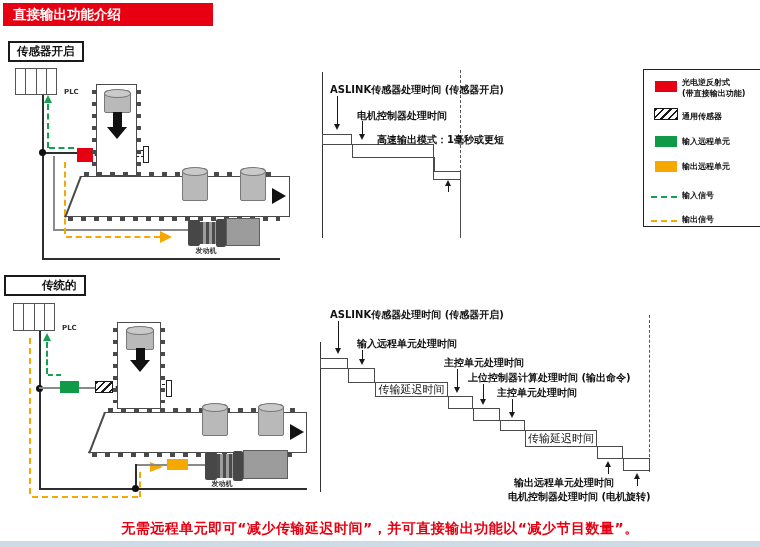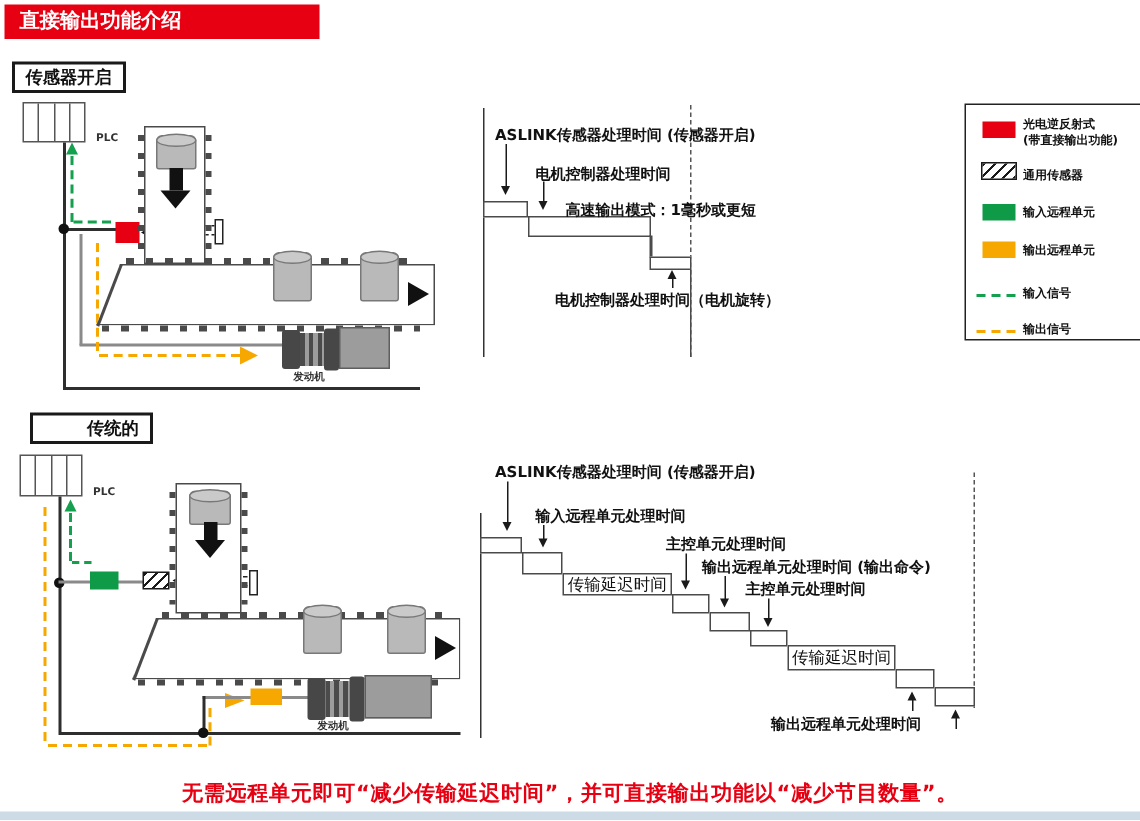--- a/index.html
+++ b/index.html
@@ -68,21 +68,21 @@
             font-size:14px;font-weight:bold;letter-spacing:.5px;}
   .footbar{position:absolute;left:0;top:541px;width:760px;height:6px;background:#cddbe6;}
 </style>
 </head>
 <body>
 
 <div id="stage">
 
   <div class="banner">直接输出功能介绍</div>
   <div class="secbox" style="left:8px;top:41px;">传感器开启</div>
-  <div class="secbox" style="left:20px;top:275px;padding-left:36px;">传统的</div>
+  <div class="secbox" style="left:4px;top:275px;padding-left:36px;">传统的</div>
 
   <div class="plc" style="left:15px;top:68px;width:42px;height:27px;">
     <i></i>
       <i></i>
       <i></i>
       <i></i>
   </div>
   <div class="lbl f7" style="left:64px;top:88px;">PLC</div>
 
   <div class="vl blk" style="left:42px;top:95px;height:163px;"></div>
@@ -132,21 +132,20 @@
   <div class="vl" style="left:433px;top:157px;height:15px;background:#4a4a4a;"></div>
   <div class="step" style="left:433px;top:171px;width:28px;height:9px;"></div>
   <div class="vl" style="left:459.5px;top:180px;height:58px;background:#4a4a4a;"></div>
 
   <div class="lbl f10" style="left:330px;top:83px;">ASLINK传感器处理时间 (传感器开启)</div>
   <div class="arrdn" style="left:337px;top:96px;height:31px;"></div>
   <div class="lbl f10" style="left:357px;top:109px;">电机控制器处理时间</div>
   <div class="lbl f10" style="left:377px;top:133px;">高速输出模式：1毫秒或更短</div>
   <div class="arrdn" style="left:362px;top:121px;height:16px;"></div>
   <div class="arrup" style="left:448px;top:183px;height:9px;"></div>
-  <div class="lbl f10" style="left:370px;top:193px;">电机控制器处理时间（电机旋转）</div>
 
   <div class="legend">
     <div class="sw" style="top:11px;background:#e60012;"></div>
     <div class="leg-txt" style="top:7px;">光电逆反射式</div>
     <div class="leg-txt" style="top:18px;">(带直接输出功能)</div>
     <div class="hatch" style="left:10px;top:38px;width:24px;height:12px;"></div>
     <div class="leg-txt" style="top:41px;">通用传感器</div>
     <div class="sw" style="top:66px;background:#0f9a48;"></div>
     <div class="leg-txt" style="top:66px;">输入远程单元</div>
     <div class="sw" style="top:91px;background:#f6a800;"></div>
@@ -220,24 +219,25 @@
   <div class="step steplbl" style="left:525px;top:430px;width:72px;height:17px;">传输延迟时间</div>
   <div class="step" style="left:597px;top:446px;width:26px;height:13px;"></div>
   <div class="step" style="left:623px;top:458px;width:27px;height:13px;"></div>
 
   <div class="lbl f10" style="left:330px;top:308px;">ASLINK传感器处理时间 (传感器开启)</div>
   <div class="arrdn" style="left:338px;top:321px;height:30px;"></div>
   <div class="lbl f10" style="left:357px;top:337px;">输入远程单元处理时间</div>
   <div class="arrdn" style="left:362px;top:350px;height:12px;"></div>
   <div class="lbl f10" style="left:444px;top:356px;">主控单元处理时间</div>
   <div class="arrdn" style="left:457px;top:369px;height:21px;"></div>
-  <div class="lbl f10" style="left:468px;top:371px;">输出远程单元处理时间 (输出命令)</div>
+  <div class="lbl f10" style="left:468px;top:371px;">上位控制器计算处理时间 (输出命令)</div>
   <div class="arrdn" style="left:483px;top:384px;height:18px;"></div>
   <div class="lbl f10" style="left:497px;top:386px;">主控单元处理时间</div>
   <div class="arrdn" style="left:512px;top:399px;height:16px;"></div>
   <div class="arrup" style="left:608px;top:464px;height:10px;"></div>
   <div class="lbl f10" style="left:514px;top:476px;">输出远程单元处理时间</div>
   <div class="arrup" style="left:637px;top:476px;height:10px;"></div>
+  <div class="lbl f10" style="left:508px;top:490px;">电机控制器处理时间 (电机旋转)</div>
 
   <div class="footnote">无需远程单元即可“减少传输延迟时间”，并可直接输出功能以“减少节目数量”。</div>
   <div class="footbar"></div>
 
 </div>
 
 </body></html>

